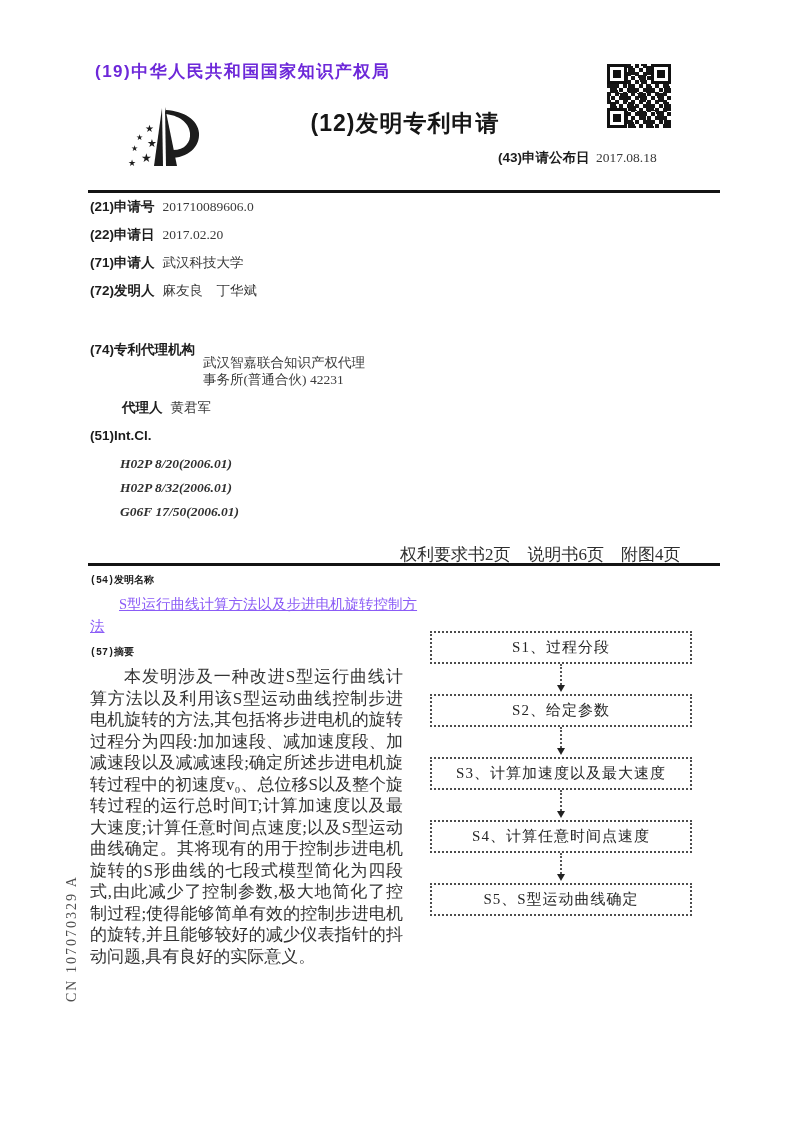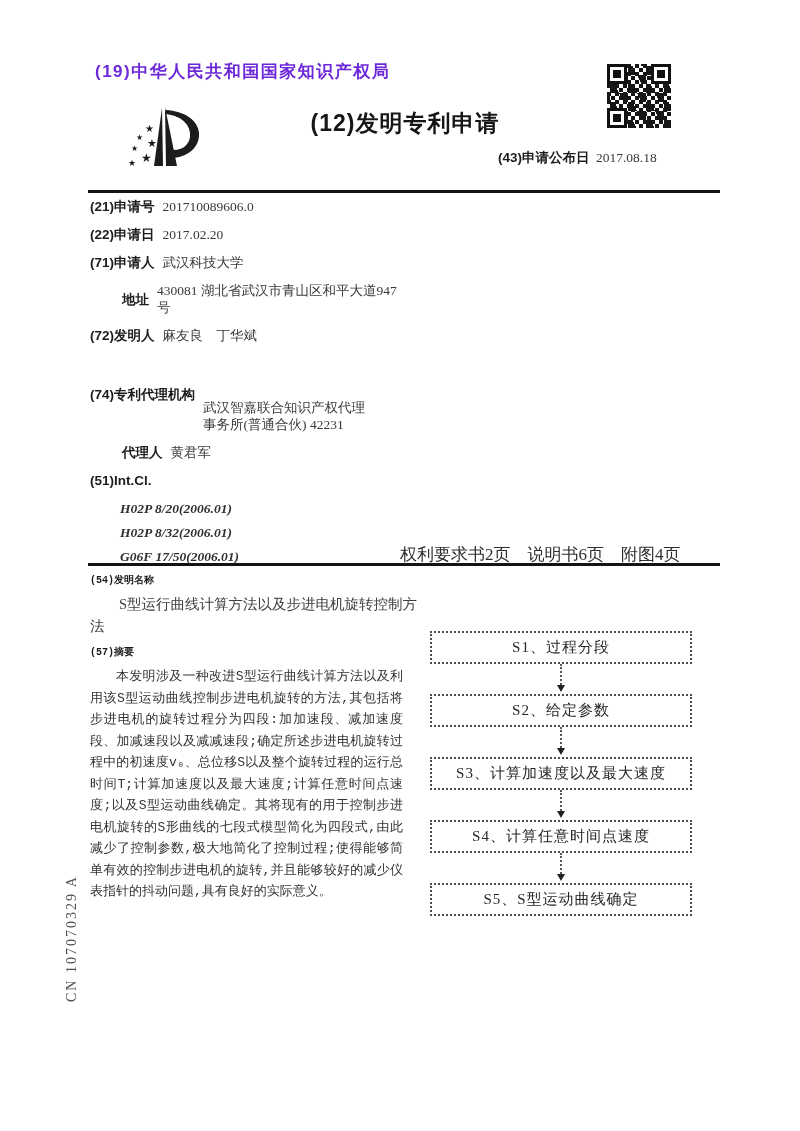--- a/index.html
+++ b/index.html
@@ -42,22 +42,22 @@
   .bib-label{font-family:"Liberation Sans","DejaVu Sans",sans-serif;font-weight:bold;color:#1c1c1c;white-space:nowrap;flex:none;}
   .bib-value{color:#3a3a3a;}
   .bib-value.w240{width:240px;}
   .bib-value.w168{width:168px;margin-top:44px;}
   .intcl-line{margin:0 0 7px 30px;font-style:italic;font-weight:600;color:#2f2f2f;line-height:17px;}
   
   .pages-line{position:absolute;left:400px;top:543px;width:318px;padding-right:60px;
     box-sizing:content-box;font-size:17px;color:#2e2e2e;}
   .left-col{position:absolute;left:90px;top:571px;width:335px;}
   .sec-label{font-family:Liberation Mono, monospace;font-weight:bold;font-size:10px;color:#1c1c1c;line-height:20px;}
-  .invention-title{margin:2px 0 6px 0;font-size:14.5px;line-height:22px;text-indent:2em;color:#404040;width:332px;}
-  .abstract{margin:3px 0 0 0;font-size:13px;line-height:21.5px;text-indent:2em;text-align:justify;color:#333;width:313px;font-family:Liberation Mono, monospace;}
+  .invention-title{margin:2px 0 6px 0;font-size:14.5px;line-height:22px;text-indent:2em;color:#8b5cf6;width:332px;text-decoration:underline;}
+  .abstract{margin:3px 0 0 0;font-size:17px;line-height:21.5px;text-indent:2em;text-align:justify;color:#333;width:313px;}
   
   .flowchart{position:absolute;left:430px;top:631px;width:262px;font-family:Liberation Serif, serif;}
   .fc-box{
     box-sizing:border-box;width:262px;height:33px;border:2px dotted #4c4c4c;
     display:flex;align-items:center;justify-content:center;
     font-size:15px;letter-spacing:1px;color:#262626;font-weight:500;background:#fff;
   }
   .fc-arrow{height:30px;display:flex;flex-direction:column;align-items:center;justify-content:flex-start;}
   .fc-line{width:0;height:21px;border-left:2px dotted #555;}
   .fc-head{width:0;height:0;border-left:4px solid transparent;border-right:4px solid transparent;border-top:7px solid #222;}
@@ -113,24 +113,20 @@
       <span class="bib-value">201710089606.0</span>
     </div>
     <div class="bib-row">
       <span class="bib-label">(22)申请日</span>
       <span class="bib-value">2017.02.20</span>
     </div>
     <div class="bib-row">
       <span class="bib-label">(71)申请人</span>
       <span class="bib-value">武汉科技大学</span>
     </div>
-    <div class="bib-row sub">
-      <span class="bib-label">地址</span>
-      <span class="bib-value w240">430081 湖北省武汉市青山区和平大道947号</span>
-    </div>
     <div class="bib-row">
       <span class="bib-label">(72)发明人</span>
       <span class="bib-value">麻友良　丁华斌</span>
     </div>
     <div class="bib-row">
       <span class="bib-label">(74)专利代理机构</span>
       <span class="bib-value w168">武汉智嘉联合知识产权代理事务所(普通合伙) 42231</span>
     </div>
     <div class="bib-row sub">
       <span class="bib-label">代理人</span>

